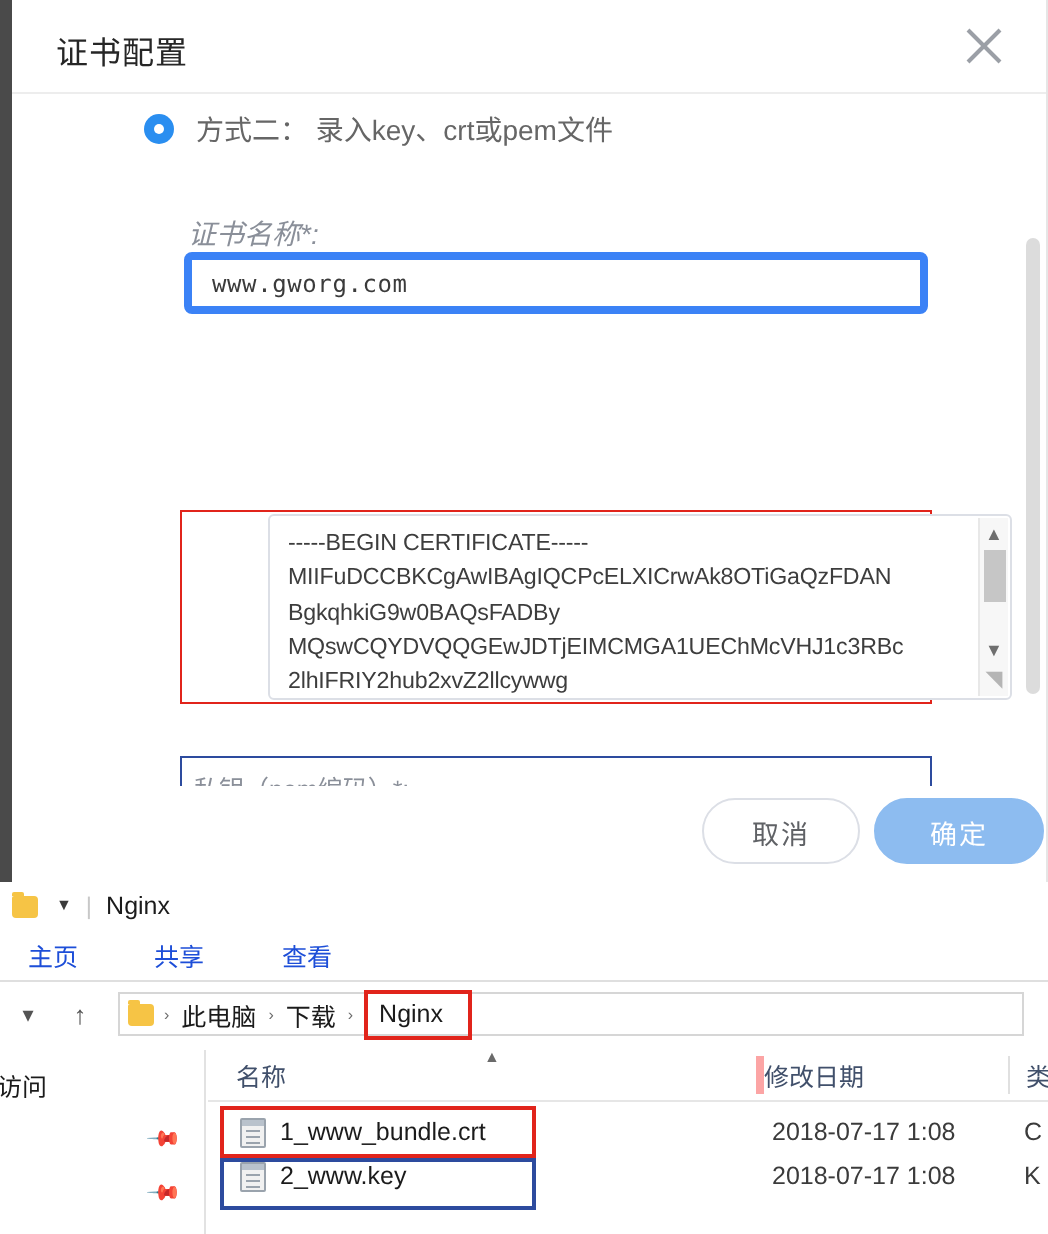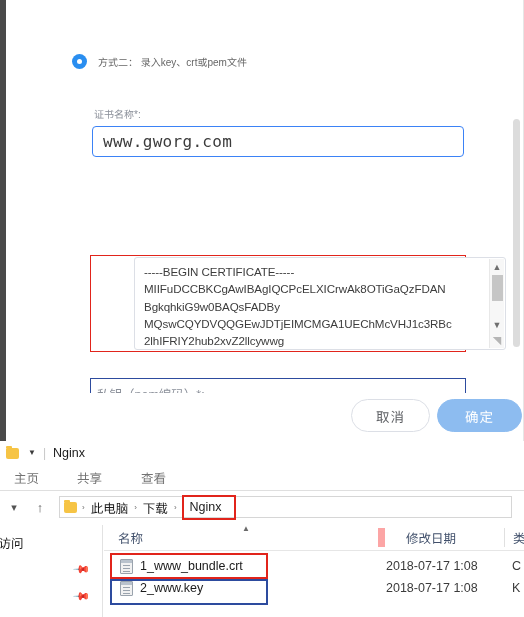--- a/index.html
+++ b/index.html
@@ -116,46 +116,47 @@
   .radio-outer::after {
     content: "";
     display: block;
     width: 5px;
     height: 5px;
     border-radius: 50%;
     background: #ffffff;
   }
   .radio-label {
     margin-left: 11px;
-    font-size: 10px;
+    font-size: 14px;
     color: #666;
     white-space: nowrap;
   }
 
   .field-label {
     position: absolute;
-    font-size: 10px;
+    font-size: 14px;
     color: #8a8f99;
     white-space: nowrap;
+    font-style: italic;
   }
   #lbl-cert-name { left: 88px; top: 58px; }
   #lbl-cert-content { left: 88px; top: 138px; }
 
   .text-input {
     position: absolute;
     left: 86px;
     top: 78px;
     width: 372px;
     height: 31px;
-    border: 1px solid #3b82f6;
+    border: 4px solid #3b82f6;
     border-radius: 4px;
     background: #fff;
     box-sizing: border-box;
     font-family: "DejaVu Sans Mono", "Liberation Mono", monospace;
-    font-size: 16px;
+    font-size: 12px;
     color: #3b3b3b;
     padding: 0 10px;
     outline: none;
     letter-spacing: .3px;
   }
 
   
   .cert-wrap {
     position: absolute;
     left: 84px;
@@ -356,21 +357,21 @@
     position: absolute;
     left: 0; top: 24px;
     width: 524px; height: 26px;
     display: flex;
     align-items: center;
     border-bottom: 1px solid #dfdfdf;
     box-sizing: border-box;
   }
   .ribbon-tab {
     font-size: 12.5px;
-    color: #737373;
+    color: #1d4ed8;
     cursor: pointer;
     padding: 0 6px;
   }
   .ribbon-tab:nth-child(1) { margin-left: 8px; }
   .ribbon-tab:nth-child(2) { margin-left: 26px; }
   .ribbon-tab:nth-child(3) { margin-left: 27px; }
 
   .exp-addressbar {
     position: absolute;
     left: 0; top: 51px;
@@ -486,21 +487,21 @@
     border-bottom: 1px solid #e6e6e6;
     box-sizing: border-box;
   }
   .col-h {
     font-size: 12.5px;
     color: #41506b;
     cursor: pointer;
     box-sizing: border-box;
   }
   .col-name { position: absolute; left: 14px; }
-  .col-date { position: absolute; left: 274px; padding-left: 21px; border-left: 7px solid #fca5a5; }
+  .col-date { position: absolute; left: 274px; padding-left: 0; border-left: 4px solid #fca5a5; }
   .col-type { position: absolute; left: 400px; padding-left: 8px; border-left: 1px solid #e0e0e0; white-space: nowrap; overflow: hidden; width: 22px; }
   .sort-caret {
     position: absolute;
     left: 124px;
     top: -4px;
     font-size: 8px;
     color: #6a6a6a;
   }
 
   .file-row {
@@ -578,20 +579,29 @@
 </head>
 <body>
 
 <div id="screen">
 
   <div class="dialog">
     <div class="backdrop-strip"></div>
 
     <div class="dialog-panel">
 
+      <div class="dialog-header">
+        <div class="dialog-title">证书配置</div>
+        <div class="close-btn">
+          <svg width="26" height="26" viewBox="0 0 26 26" aria-hidden="true">
+            <line x1="5" y1="5" x2="21" y2="21" stroke="#9b9fa6" stroke-width="2"></line>
+            <line x1="21" y1="5" x2="5" y2="21" stroke="#9b9fa6" stroke-width="2"></line>
+          </svg>
+        </div>
+      </div>
 
       <div class="dialog-body">
 
         <div class="radio-row">
           <span class="radio-outer"></span>
           <span class="radio-label">方式二： 录入key、crt或pem文件</span>
         </div>
 
         <div class="field-label" id="lbl-cert-name">证书名称*:</div>
         <input class="text-input" id="cert-name-input" type="text" placeholder="请输入证书名称" value="www.gworg.com" style="">

